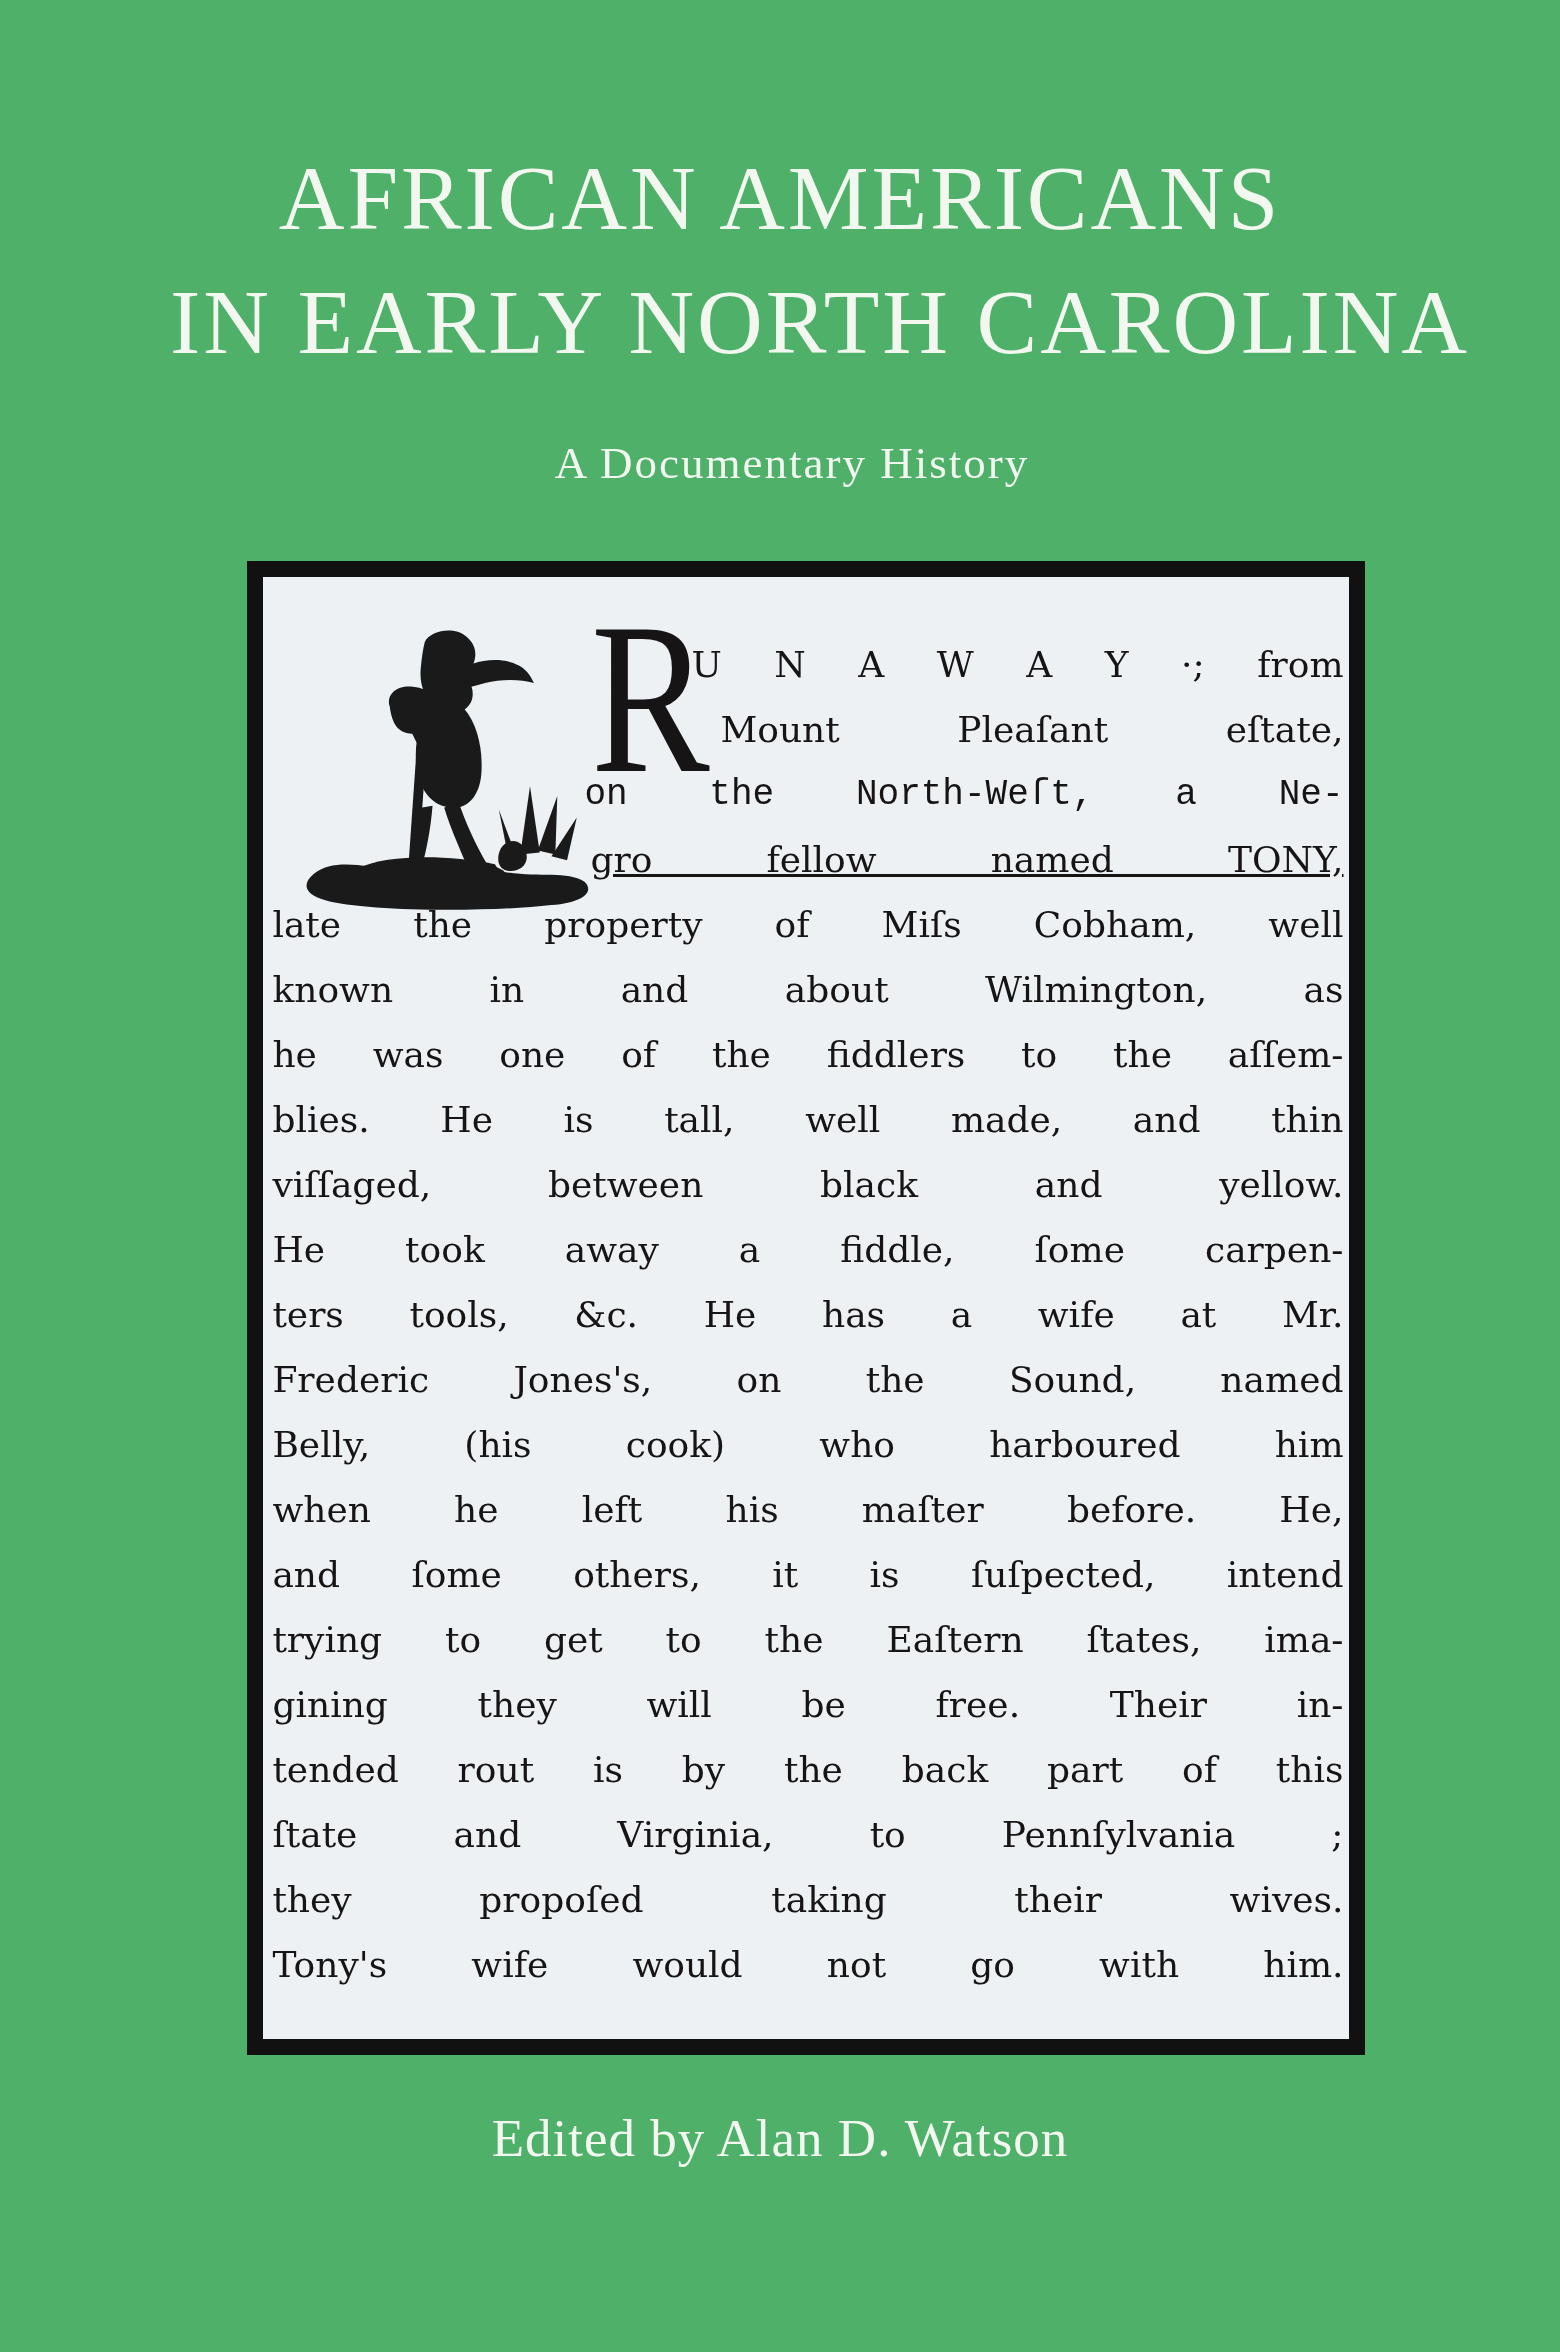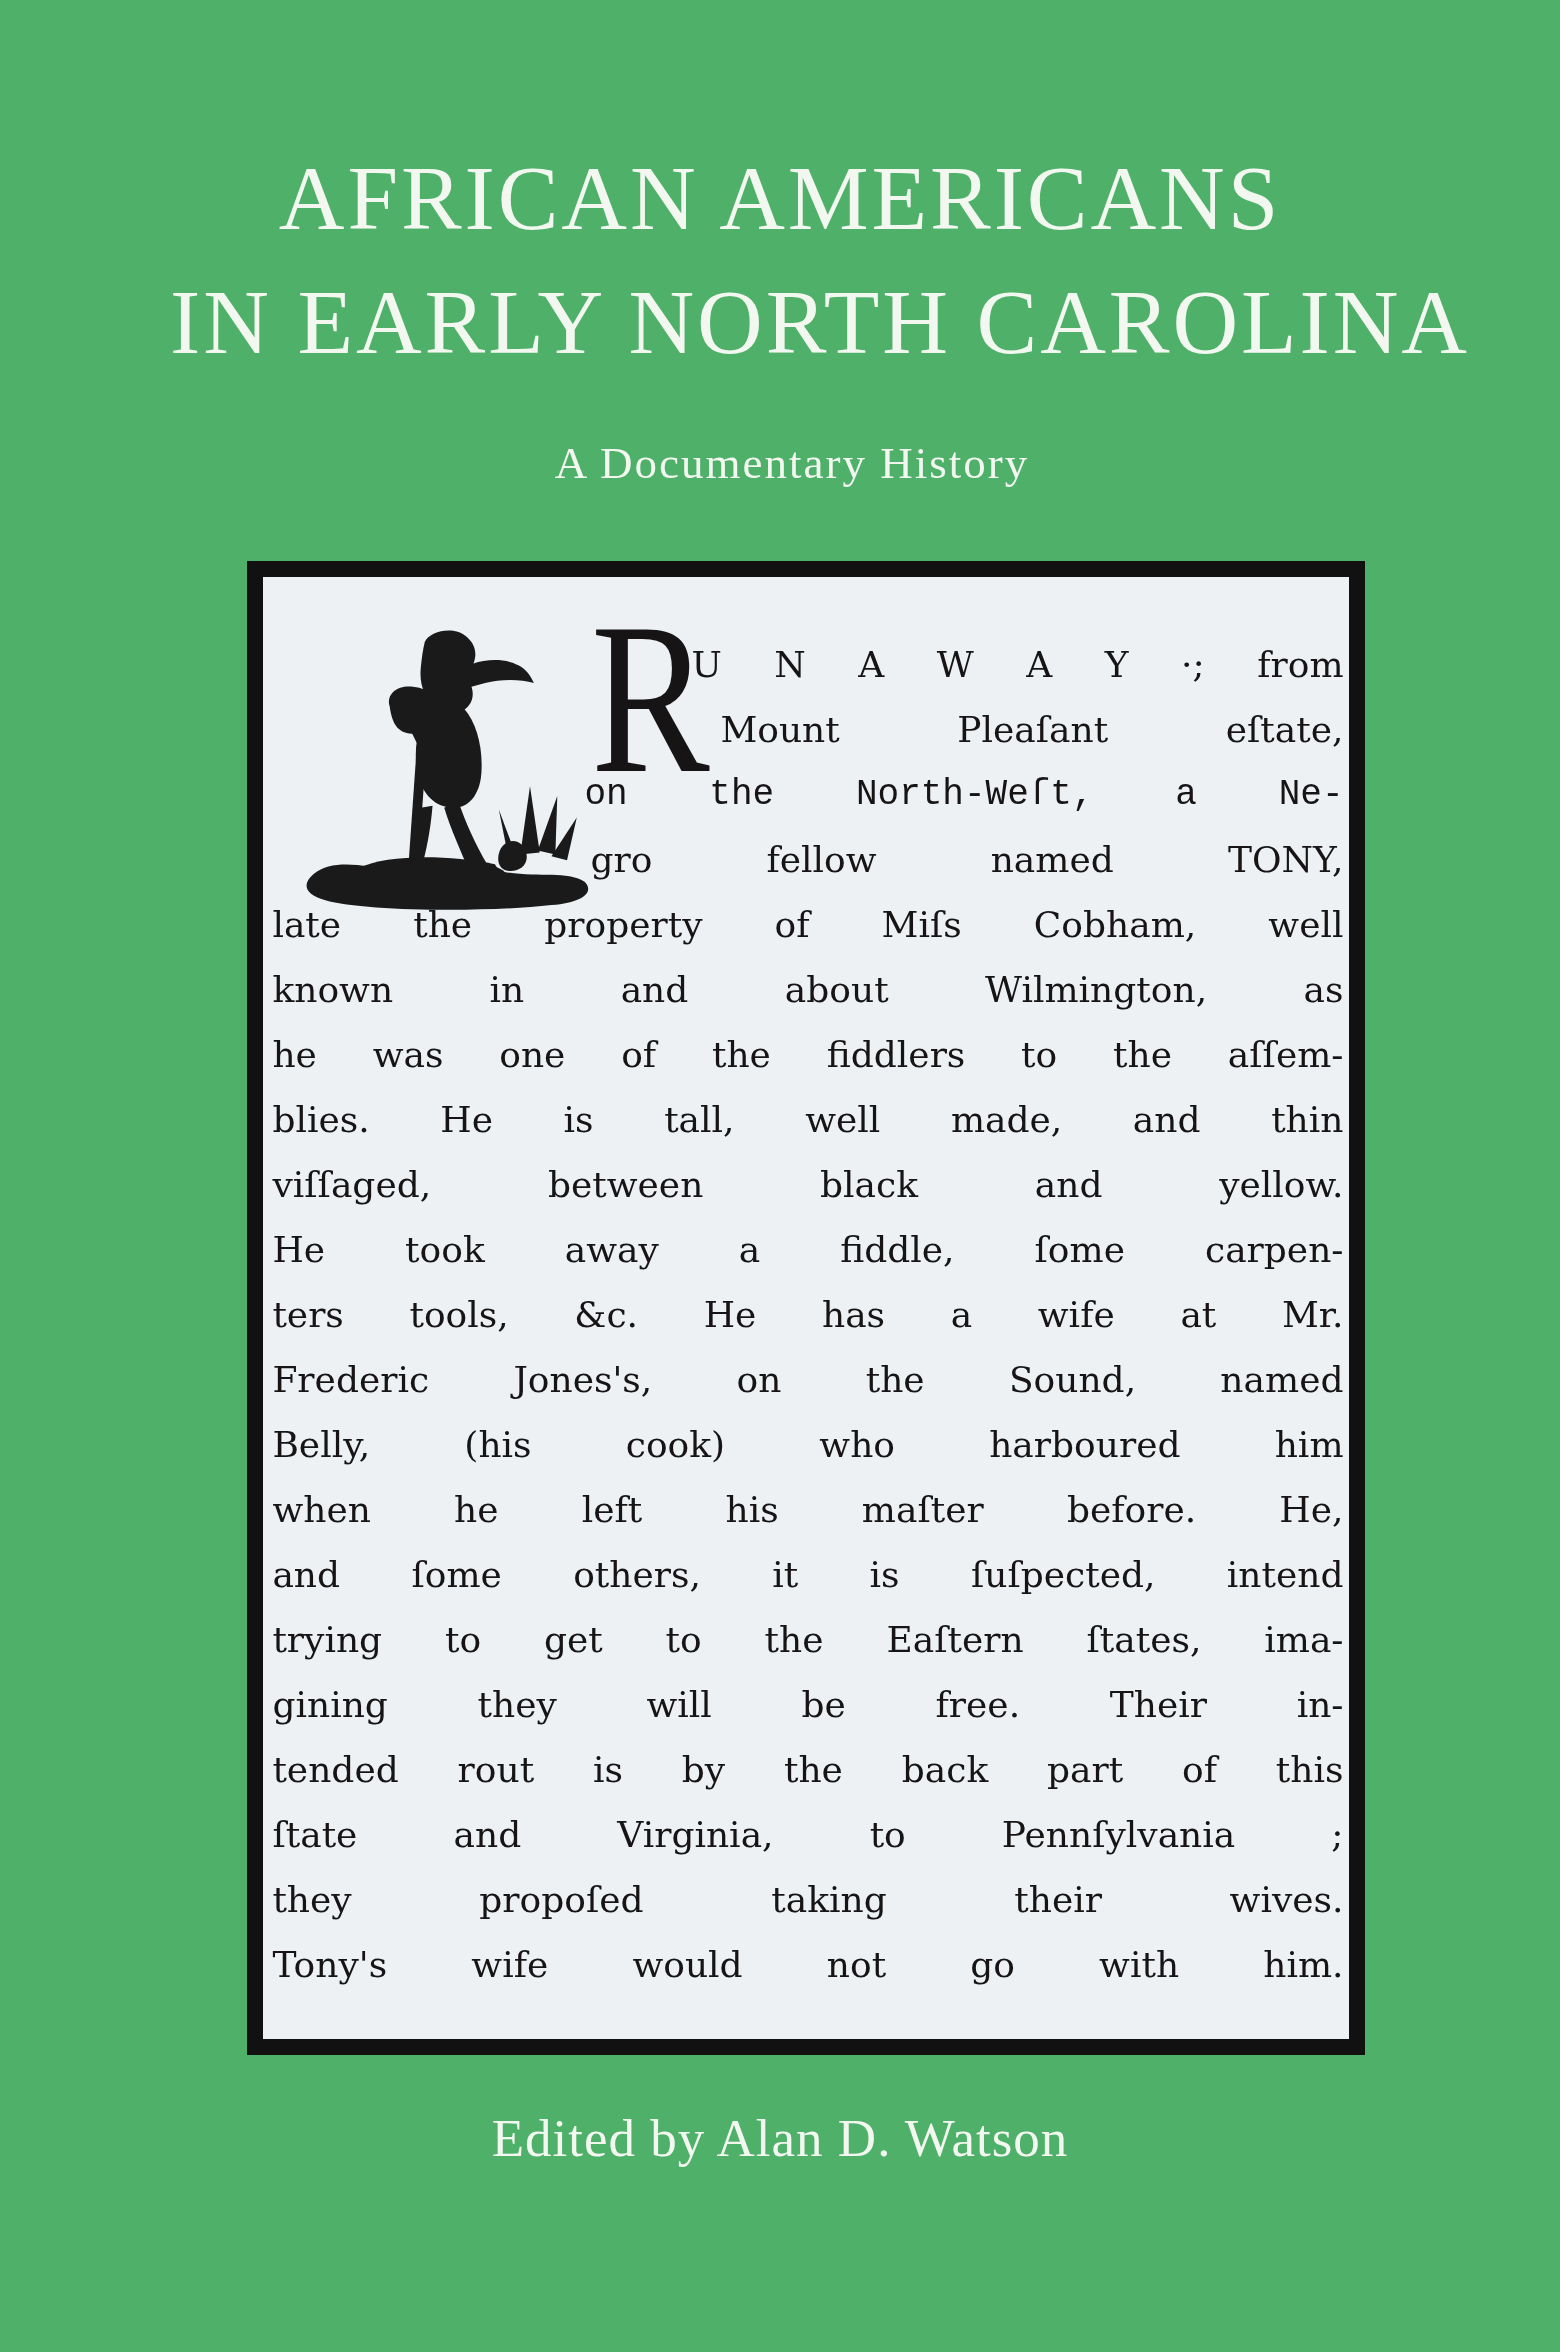--- a/index.html
+++ b/index.html
@@ -78,21 +78,21 @@
     line-height:65px;
     text-align:justify;
     text-align-last:justify;
     white-space:nowrap;
     color:var(--ink);
   }
   
   .ad-line:nth-child(1){padding-left:419px;}
   .ad-line:nth-child(2){padding-left:448px;}
   .ad-line:nth-child(3){padding-left:312px;font-family:Liberation Mono, monospace;}
-  .ad-line:nth-child(4){padding-left:318px;}
+  .ad-line:nth-child(4){padding-left:318px;text-decoration:underline;}
 </style>
 </head>
 <body>
 
 <div class="cover">
 
   <div class="title-line title-1">AFRICAN AMERICANS</div>
   <div class="title-line title-2">IN EARLY NORTH CAROLINA</div>
   <div class="subtitle">A Documentary History</div>
 

